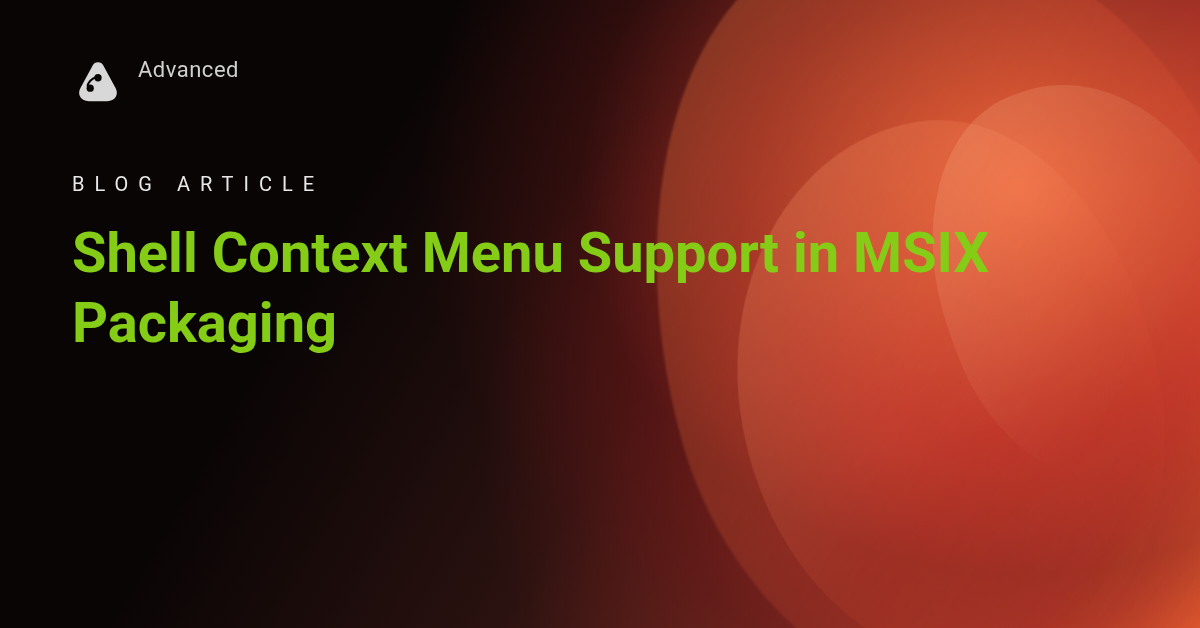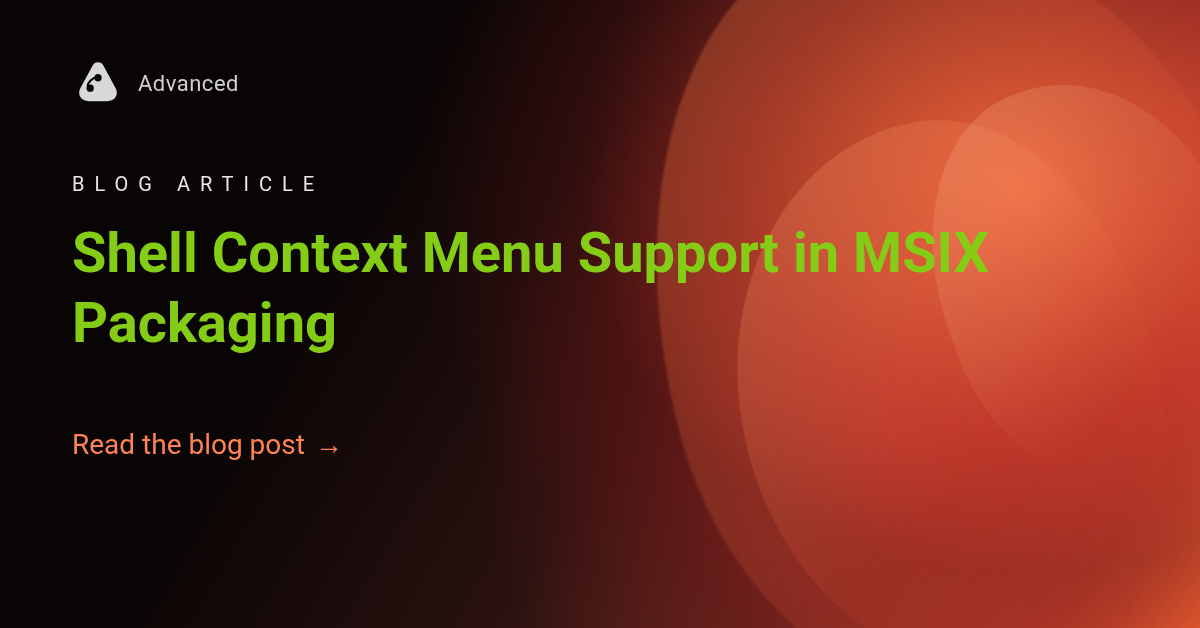--- a/index.html
+++ b/index.html
@@ -66,21 +66,20 @@
     
     .content {
       position: relative;
       z-index: 10;
       padding: 58px 72px;
       height: 100%;
     }
     
     .logo-container {
       display: flex;
-      align-items: center;
       gap: 14px;
       margin-bottom: 62px;
     }
     
     .logo-icon {
       width: 52px;
       height: 52px;
       flex-shrink: 0;
     }
     
@@ -158,18 +157,14 @@
     </svg>
     <div class="logo-text">
       <span class="logo-text-top">Advanced</span>
     </div>
   </div>
   
   <div class="eyebrow">BLOG ARTICLE</div>
   
   <h1 class="title">Shell Context Menu Support in MSIX Packaging</h1>
   
-  <a class="cta">
-    <span>Read the blog post</span>
-    <span class="cta-arrow">→</span>
-  </a>
   
 </div>
 
 </body></html>

